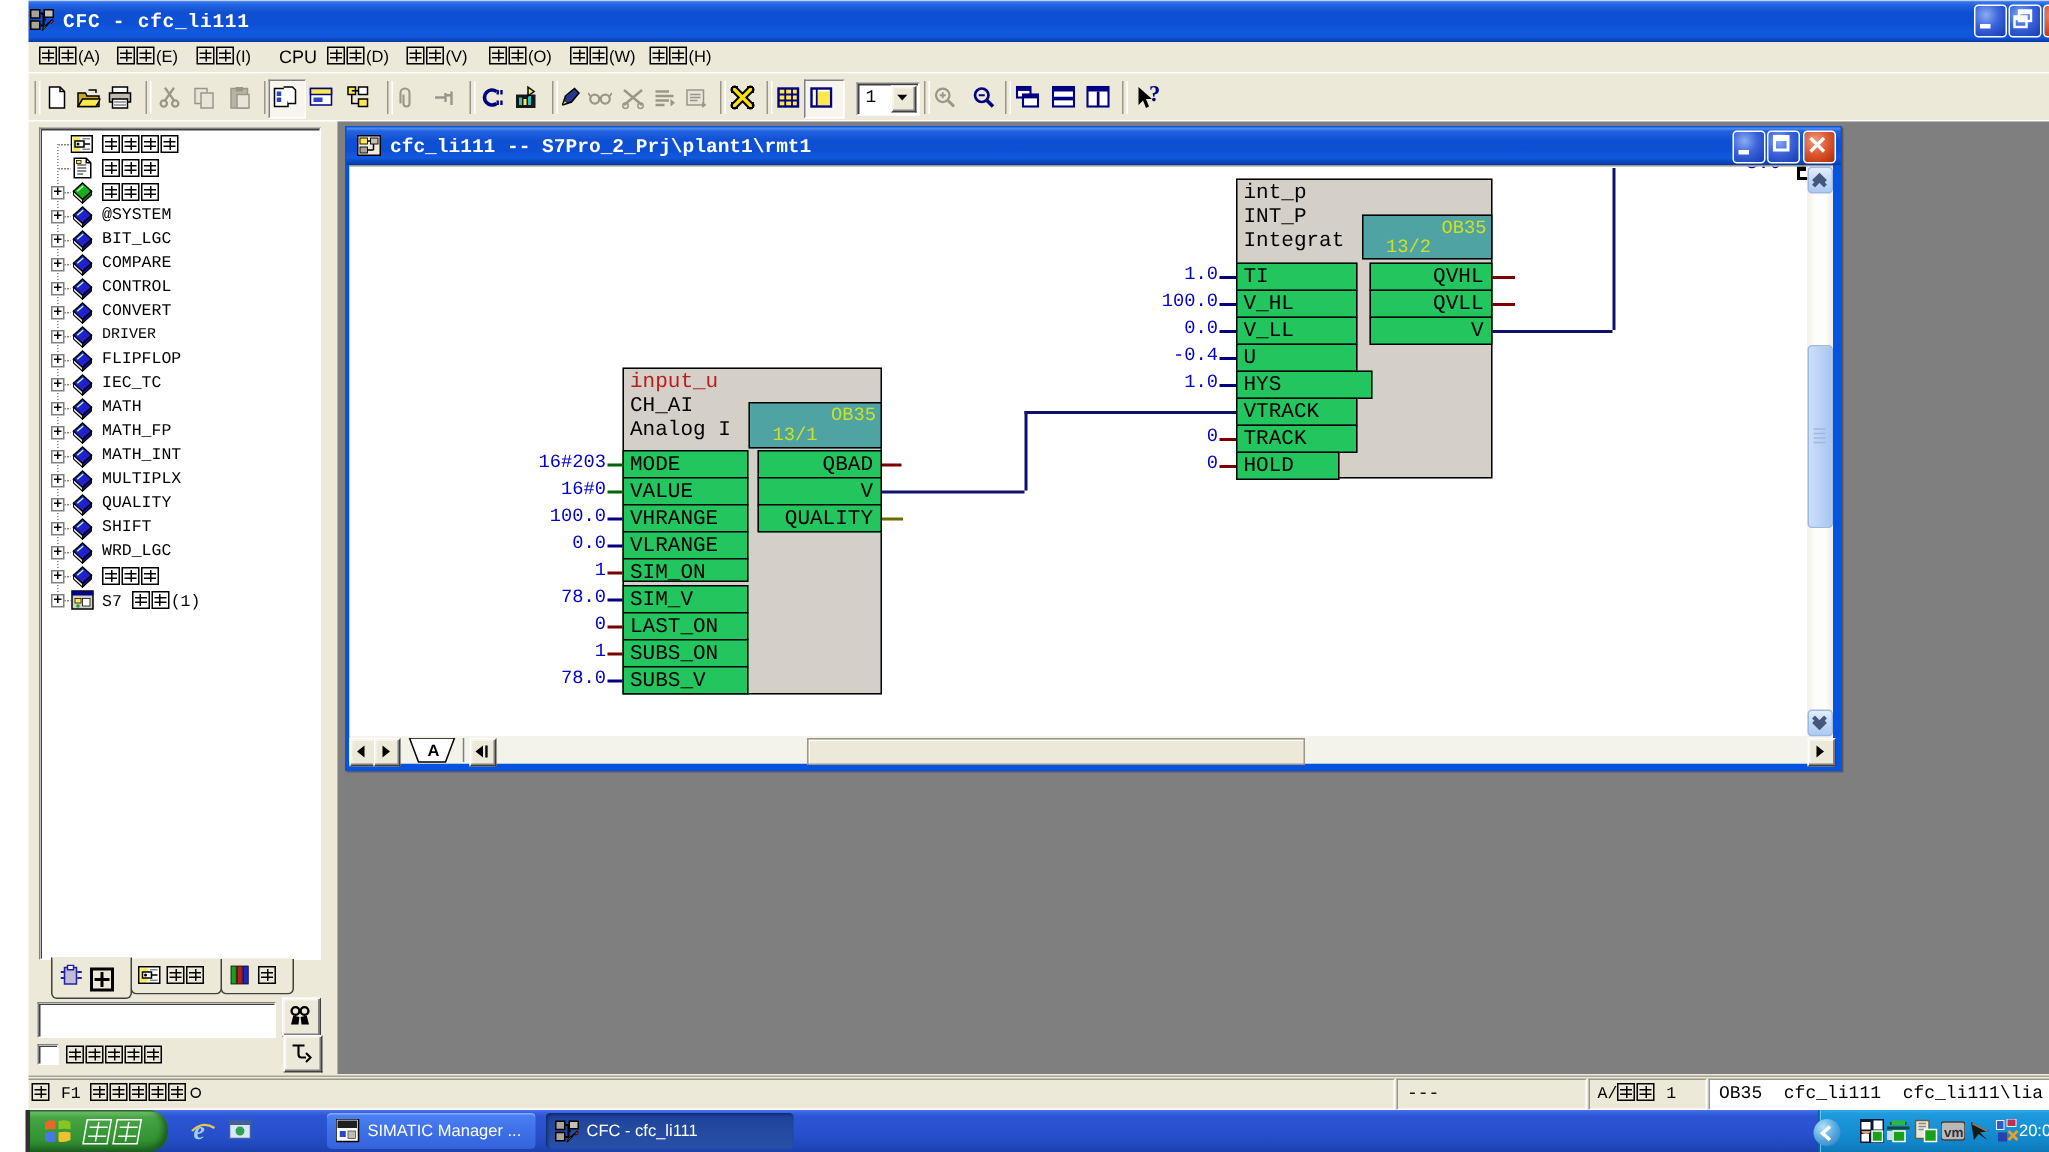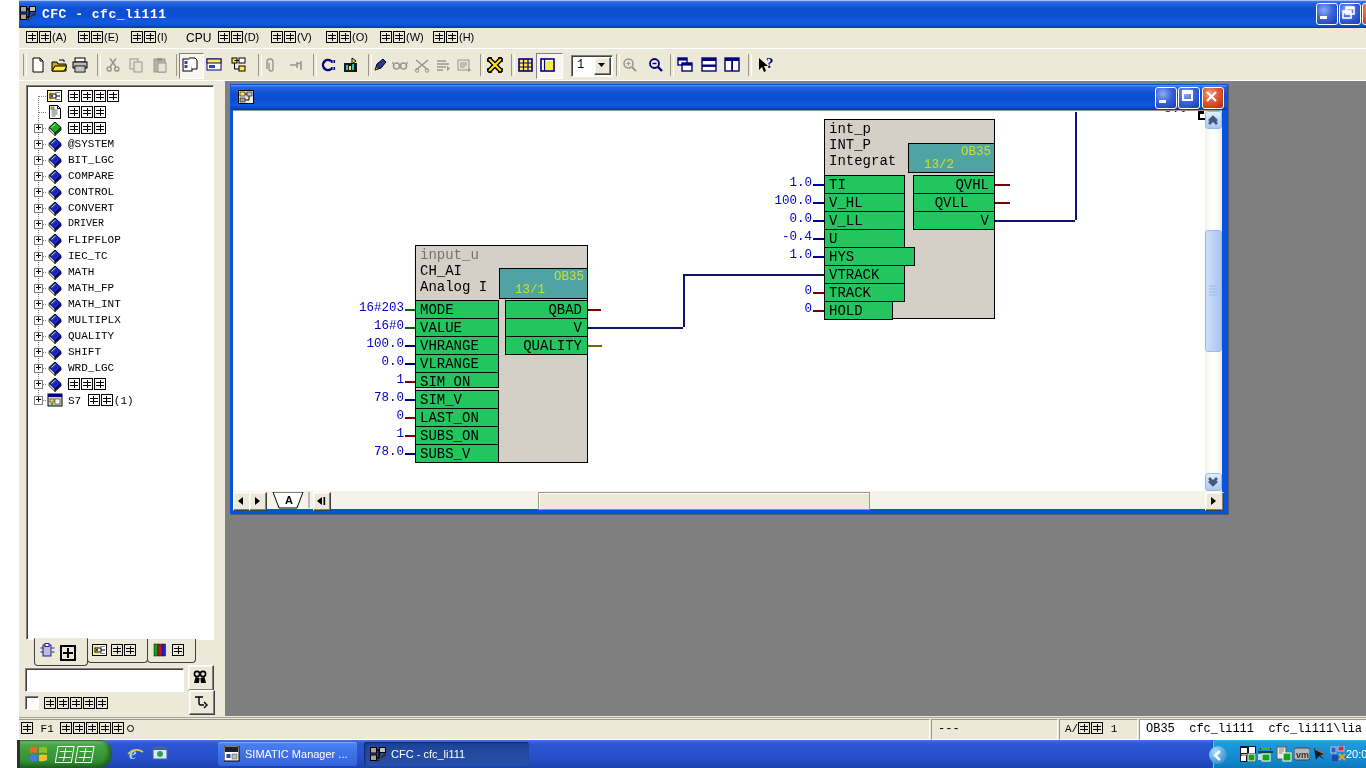--- a/index.html
+++ b/index.html
@@ -473,34 +473,35 @@
 <div class="a" style="left:230px;top:84px;width:998px;height:430px;background:#0853DD;box-shadow:1px 1px 0 #5a5a66"></div>
 <div class="a" style="left:231px;top:85px;width:996px;height:25px;
 background:linear-gradient(180deg,#5a96f4 0%,#2263e0 10%,#0f50d2 35%,#0d4fd4 60%,#1159de 80%,#0845b8 94%,#0039a5 100%)"></div>
 <svg class="a" style="left:238px;top:89px" width="16" height="16">
       <rect x="0.5" y="1.5" width="15" height="13" fill="#f0ede0" stroke="#000"></rect>
       <rect x="2" y="3" width="5" height="4" fill="#ffe94a" stroke="#000" stroke-width="0.6"></rect>
       <rect x="2" y="9" width="5" height="4" fill="#a8a49a" stroke="#000" stroke-width="0.6"></rect>
       <rect x="9" y="3" width="5" height="4" fill="#c4c0b4" stroke="#000" stroke-width="0.6"></rect>
       <path d="M7 5 h2 M7 11 h4 M11 7 v4" stroke="#000" fill="none"></path>
     </svg>
+<div class="a mono" style="left:260px;top:90px;font-size:13px;font-weight:bold;color:#fff">cfc_li111 -- S7Pro_2_Prj\plant1\rmt1</div>
 <div class="a" style="left:1155px;top:87px;width:20px;height:20px;border-radius:3px;background:radial-gradient(circle at 35% 30%,#8caef0 0%,#3c64dc 45%,#2348c0 80%,#1c3cac 100%);border:1px solid #fff;"><svg width="18" height="18">
         <rect x="3" y="12" width="7" height="3" fill="#fff"></rect>
       </svg></div>
 <div class="a" style="left:1178px;top:87px;width:20px;height:20px;border-radius:3px;background:radial-gradient(circle at 35% 30%,#8caef0 0%,#3c64dc 45%,#2348c0 80%,#1c3cac 100%);border:1px solid #fff;"><svg width="18" height="18">
         <rect x="4" y="3" width="9" height="9" fill="none" stroke="#fff" stroke-width="2"></rect>
         <rect x="4" y="3" width="9" height="3" fill="#fff"></rect>
       </svg></div>
 <div class="a" style="left:1202px;top:87px;width:20px;height:20px;border-radius:3px;background:radial-gradient(circle at 35% 30%,#f0a080 0%,#e0603c 40%,#c83c14 75%,#a03008 100%);border:1px solid #fff;"><svg width="18" height="18" style="margin:0px">
         <path d="M4 4 L13 13 M13 4 L4 13" stroke="#fff" stroke-width="2.2"></path>
       </svg></div>
 <div class="a" style="left:233px;top:110px;width:989px;height:399px;background:#ECE9D8"></div>
 <div class="a" style="left:233px;top:111px;width:972px;height:380px;background:#fff;overflow:hidden" id="cv"></div>
 <div class="a" style="left:415px;top:245px;width:173px;height:218px;background:#D4D0C8;border:1px solid #000;box-sizing:border-box"></div>
-<div class="a mono" style="left:420px;top:247px;font-size:14px;color:#737373;white-space:pre">input_u</div>
+<div class="a mono" style="left:420px;top:247px;font-size:14px;color:#b91c1c;white-space:pre">input_u</div>
 <div class="a mono" style="left:420px;top:263px;font-size:14px;color:#000;white-space:pre">CH_AI</div>
 <div class="a mono" style="left:420px;top:279px;font-size:14px;color:#000;white-space:pre">Analog I</div>
 <div class="a" style="left:499px;top:268px;width:89px;height:31px;background:#4FA3A3;border:1px solid #000;box-sizing:border-box"></div>
 <div class="a mono" style="left:499px;top:270px;width:85px;font-size:12.5px;color:#CCE028;text-align:right">OB35</div>
 <div class="a mono" style="left:515px;top:283px;font-size:12.5px;color:#CCE028">13/1</div>
 <div class="cell" style="left:415px;top:300px;width:84px;height:19px;padding:1px 0 0 4px">MODE</div>
 <div class="val" style="left:294px;top:301px;width:110px">16#203</div>
 <div class="a" style="left:405px;top:309px;width:10px;height:2px;background:#006400"></div>
 <div class="cell" style="left:415px;top:318px;width:84px;height:19px;padding:1px 0 0 4px">VALUE</div>
 <div class="val" style="left:294px;top:319px;width:110px">16#0</div>
@@ -555,21 +556,21 @@
 <div class="a" style="left:813px;top:256px;width:11px;height:2px;background:#000080"></div>
 <div class="cell" style="left:824px;top:265px;width:81px;height:19px;padding:1px 0 0 4px">VTRACK</div>
 <div class="cell" style="left:824px;top:283px;width:81px;height:19px;padding:1px 0 0 4px">TRACK</div>
 <div class="val" style="left:702px;top:284px;width:110px">0</div>
 <div class="a" style="left:813px;top:292px;width:11px;height:2px;background:#7B0000"></div>
 <div class="cell" style="left:824px;top:301px;width:69px;height:19px;padding:1px 16px 0 4px">HOLD</div>
 <div class="val" style="left:702px;top:302px;width:110px">0</div>
 <div class="a" style="left:813px;top:310px;width:11px;height:2px;background:#7B0000"></div>
 <div class="cell" style="left:913px;top:175px;width:82px;height:19px;padding:1px 5px 0 0;text-align:right">QVHL</div>
 <div class="a" style="left:995px;top:184px;width:15px;height:2px;background:#7B0000"></div>
-<div class="cell" style="left:913px;top:193px;width:82px;height:19px;padding:1px 5px 0 0;text-align:center">QVLL</div>
+<div class="cell" style="left:913px;top:193px;width:82px;height:19px;padding:1px 5px 0 0;text-align:right">QVLL</div>
 <div class="a" style="left:995px;top:202px;width:15px;height:2px;background:#7B0000"></div>
 <div class="cell" style="left:913px;top:211px;width:82px;height:19px;padding:1px 5px 0 0;text-align:right">V</div>
 <div class="a" style="left:588px;top:327px;width:95px;height:2px;background:#10106E"></div>
 <div class="a" style="left:683px;top:274px;width:2px;height:53px;background:#10106E"></div>
 <div class="a" style="left:683px;top:274px;width:141px;height:2px;background:#10106E"></div>
 <div class="a" style="left:995px;top:220px;width:80px;height:2px;background:#10106E"></div>
 <div class="a" style="left:1075px;top:112px;width:2px;height:108px;background:#10106E"></div>
 <div class="a mono" style="left:1164px;top:111px;width:26px;height:4px;overflow:hidden;">
       <span style="display:block;margin-top:-10px;font-size:13px;color:#0000C8">8.0</span>
     </div>

